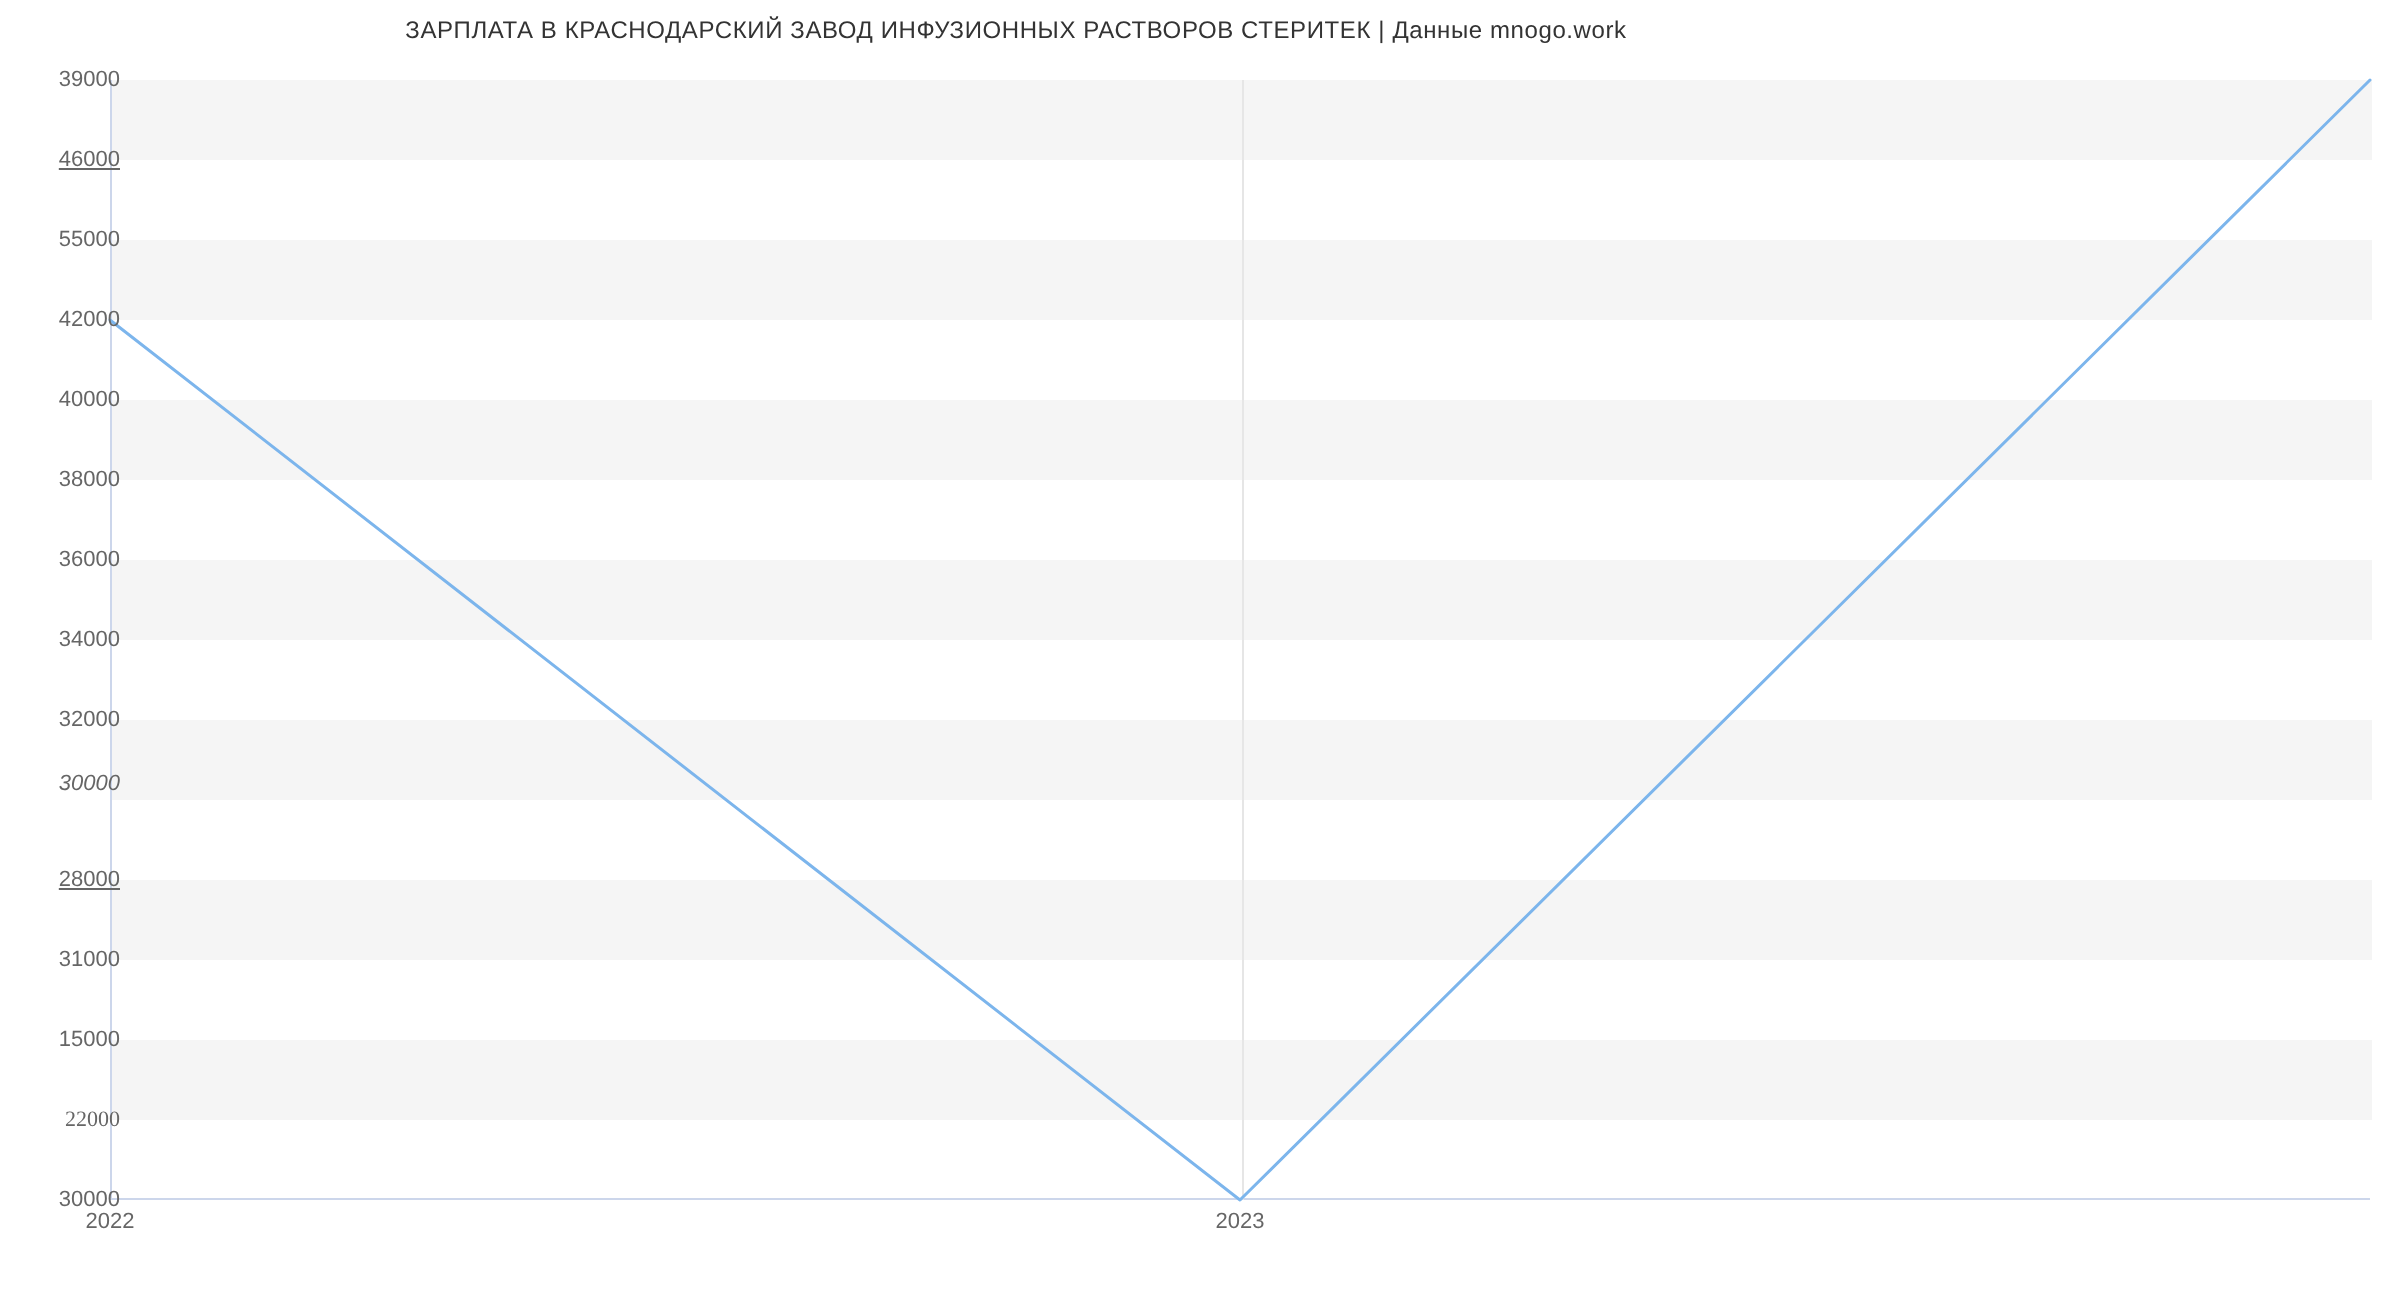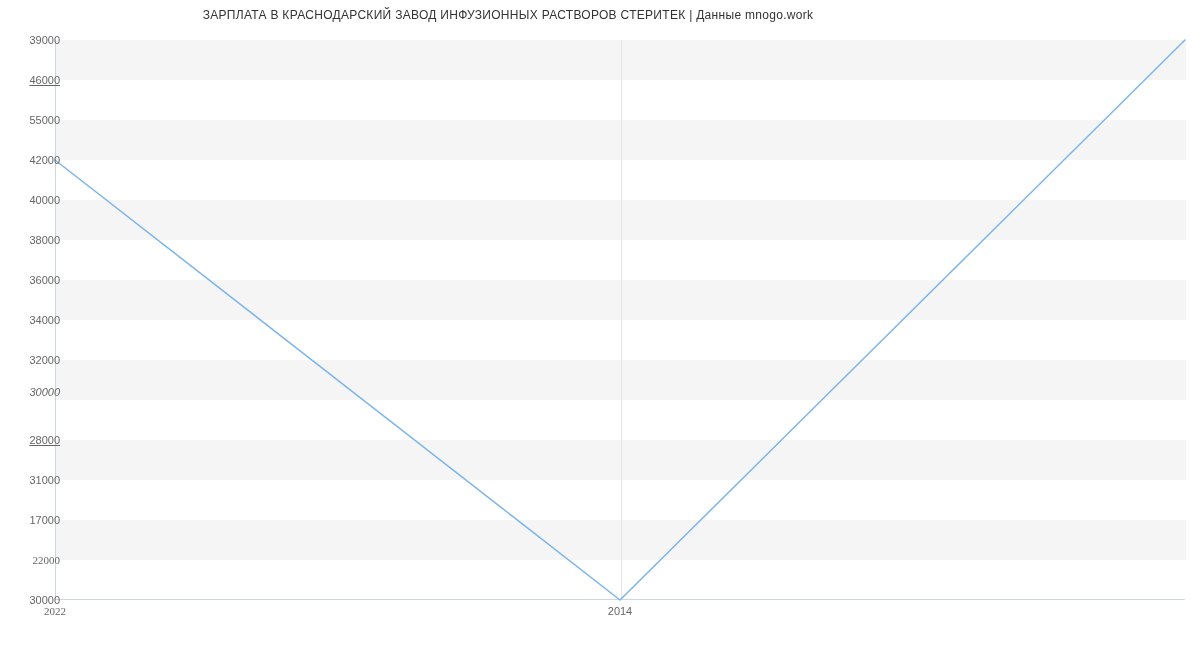--- a/index.html
+++ b/index.html
@@ -100,32 +100,32 @@
         <div class="x-grid" style="left: 565px;"></div>
       </div>
     <svg class="line" viewBox="0 0 1130 560" preserveAspectRatio="none">
       <polyline id="series-line" fill="none" stroke-width="1.5" stroke-linejoin="round" stroke-linecap="round" points="0,120 565,560 1130,0" stroke="#7cb5ec"></polyline>
     </svg>
   </div>
 
   <div id="y-ticks-holder">
       <div class="y-tick" style="top: 600px;">30000</div>
       <div class="y-tick" style="top: 560px; font-family: Liberation Serif, serif;">22000</div>
-      <div class="y-tick" style="top: 520px;">17000</div>
+      <div class="y-tick" style="top: 520px;">15000</div>
       <div class="y-tick" style="top: 480px;">31000</div>
       <div class="y-tick" style="top: 440px; text-decoration: underline;">28000</div>
       <div class="y-tick" style="top: 392px; font-style: italic;">30000</div>
       <div class="y-tick" style="top: 360px;">32000</div>
       <div class="y-tick" style="top: 320px; text-align: right;">34000</div>
       <div class="y-tick" style="top: 280px;">36000</div>
       <div class="y-tick" style="top: 240px;">38000</div>
       <div class="y-tick" style="top: 200px;">40000</div>
       <div class="y-tick" style="top: 160px;">42000</div>
       <div class="y-tick" style="top: 120px;">55000</div>
       <div class="y-tick" style="top: 80px; text-decoration: underline;">46000</div>
       <div class="y-tick" style="top: 40px;">39000</div>
     </div>
   <div id="x-ticks-holder">
-      <div class="x-tick" style="left: 55px; font-family: Liberation Serif, serif;">2022</div>
-      <div class="x-tick" style="left: 620px;">2014</div>
+      <div class="x-tick" style="left: 55px;">2022</div>
+      <div class="x-tick" style="left: 620px;">2023</div>
       <div class="x-tick" style="left: 1199px; margin-left: 16px;">2024</div>
     </div>
 </div>
 
 </body></html>

